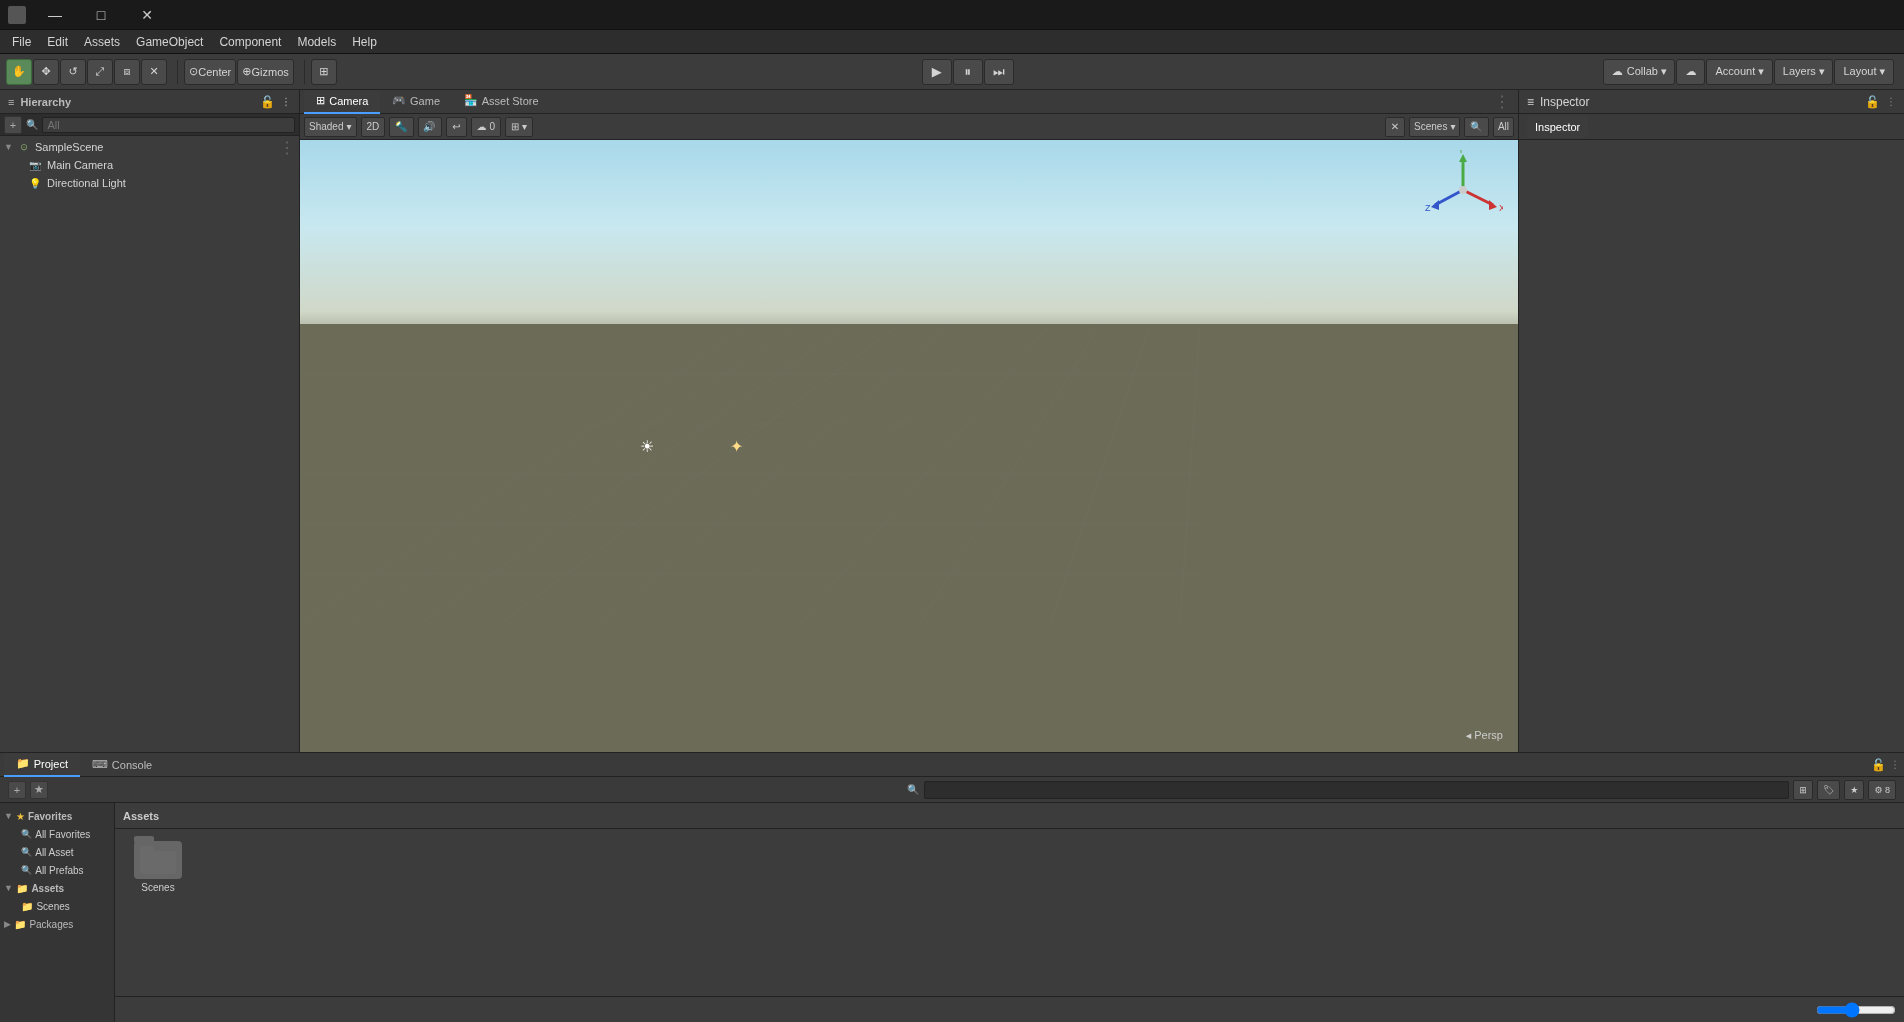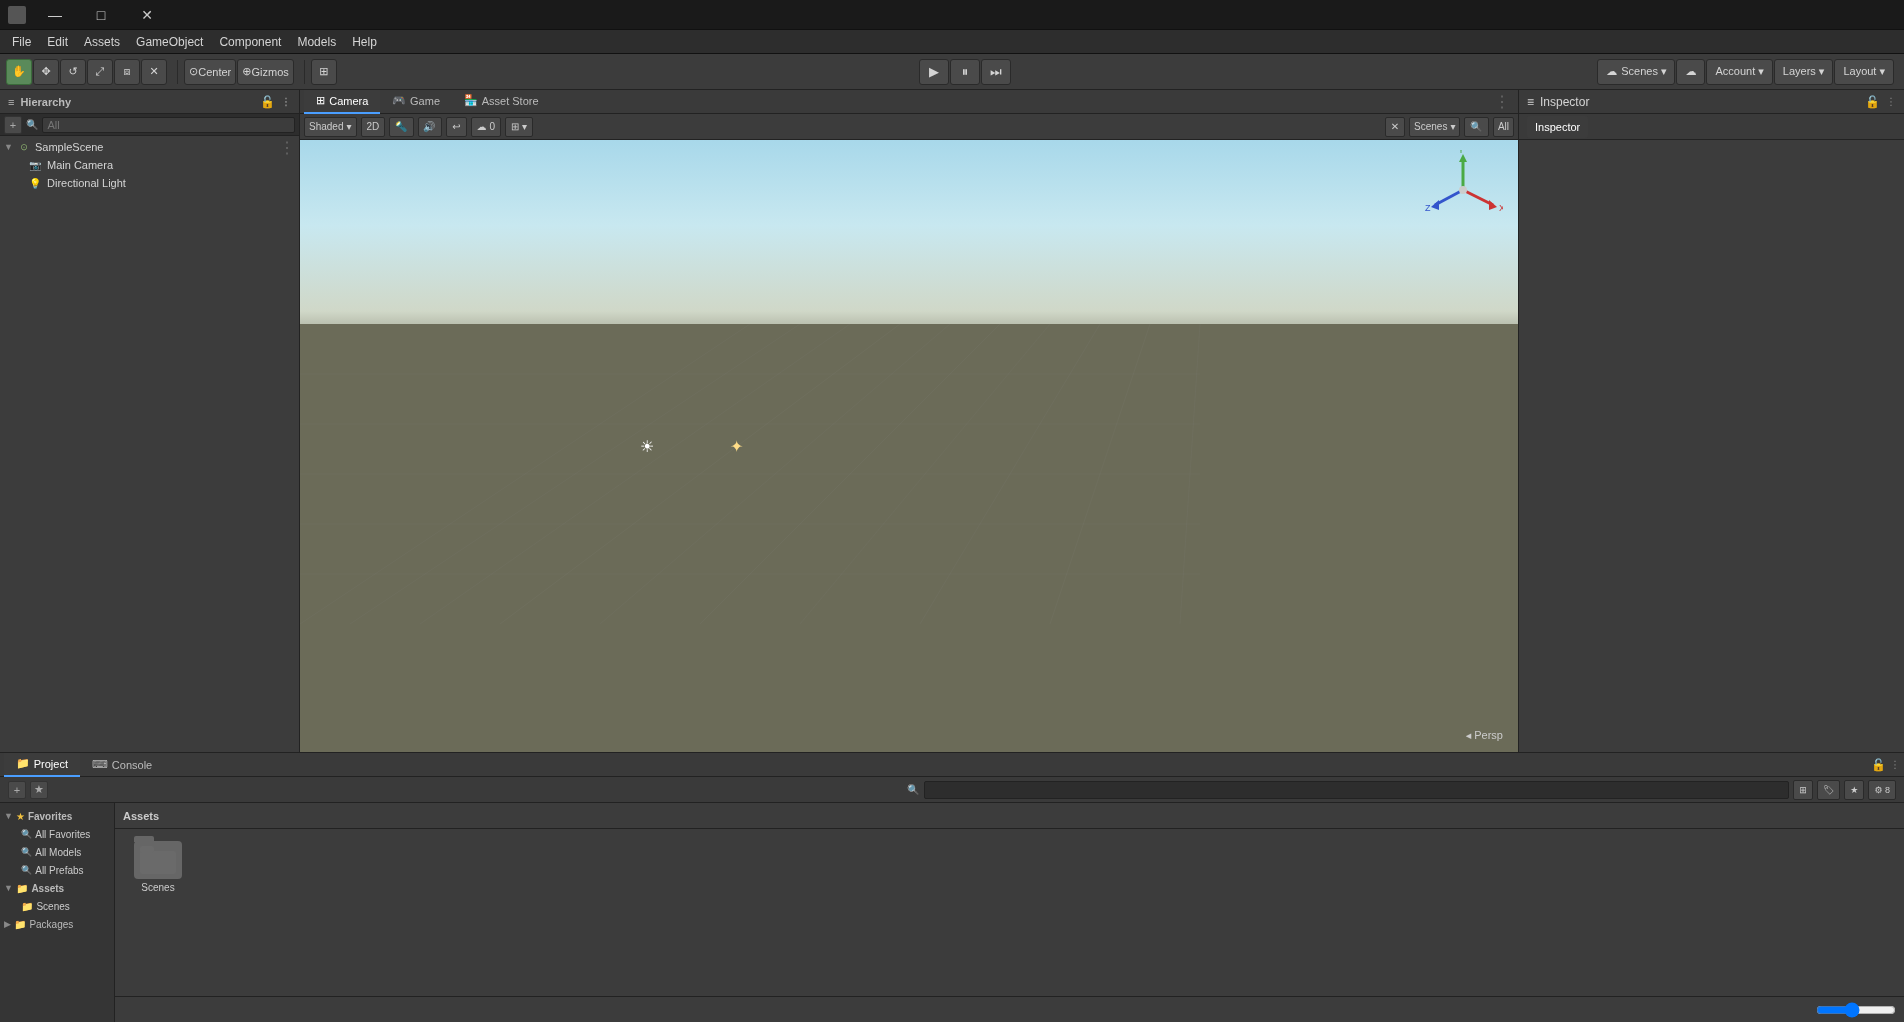--- a/index.html
+++ b/index.html
@@ -630,21 +630,21 @@
   <div class="toolbar-separator"></div>
   <div class="toolbar-btn">⊞</div>
   <div class="toolbar-spacer"></div>
   <div class="toolbar-group">
     <div class="play-btn">▶</div>
     <div class="play-btn">⏸</div>
     <div class="play-btn">⏭</div>
   </div>
   <div class="toolbar-spacer"></div>
   <div class="toolbar-group">
-    <div class="collab-btn">☁ <span>Scenes ▾</span></div>
+    <div class="collab-btn">☁ <span>Collab ▾</span></div>
     <div class="collab-btn">☁</div>
     <div class="collab-btn">
         <span>Account ▾</span>
       </div>
     <div class="collab-btn">
         <span>Layers ▾</span>
       </div>
     <div class="collab-btn">
         <span>Layout ▾</span>
       </div>
@@ -853,21 +853,21 @@
               <span style="font-weight:bold; color:#bbb;">Favorites</span>
             </div>
             <div class="project-tree-item">
               <span style="width:14px;"></span>
               <span style="font-size:9px;">🔍</span>
               <span>All Favorites</span>
             </div>
             <div class="project-tree-item">
               <span style="width:14px;"></span>
               <span style="font-size:9px;">🔍</span>
-              <span>All Models</span>
+              <span>All Asset</span>
             </div>
             <div class="project-tree-item">
               <span style="width:14px;"></span>
               <span style="font-size:9px;">🔍</span>
               <span>All Prefabs</span>
             </div>
 
             <div class="project-tree-item">
               <span style="color:#888; font-size:9px;">▼</span>
               <span style="font-size:10px;">📁</span>

